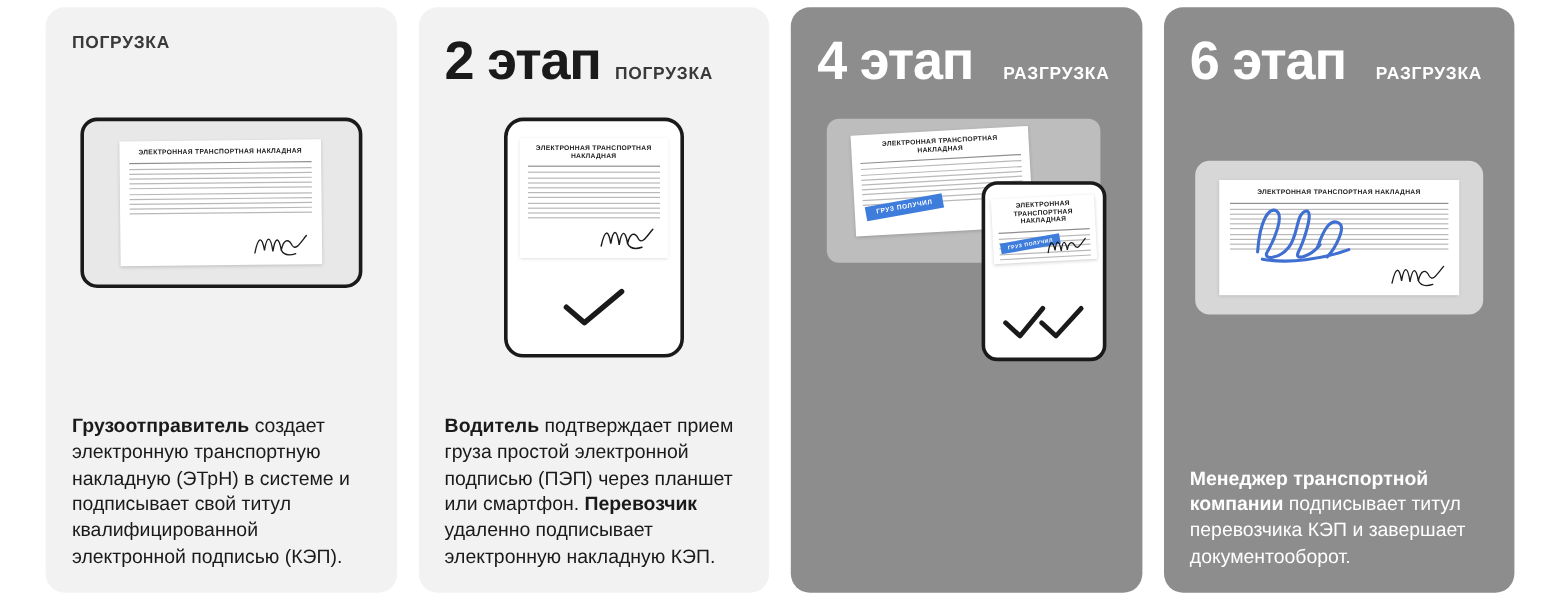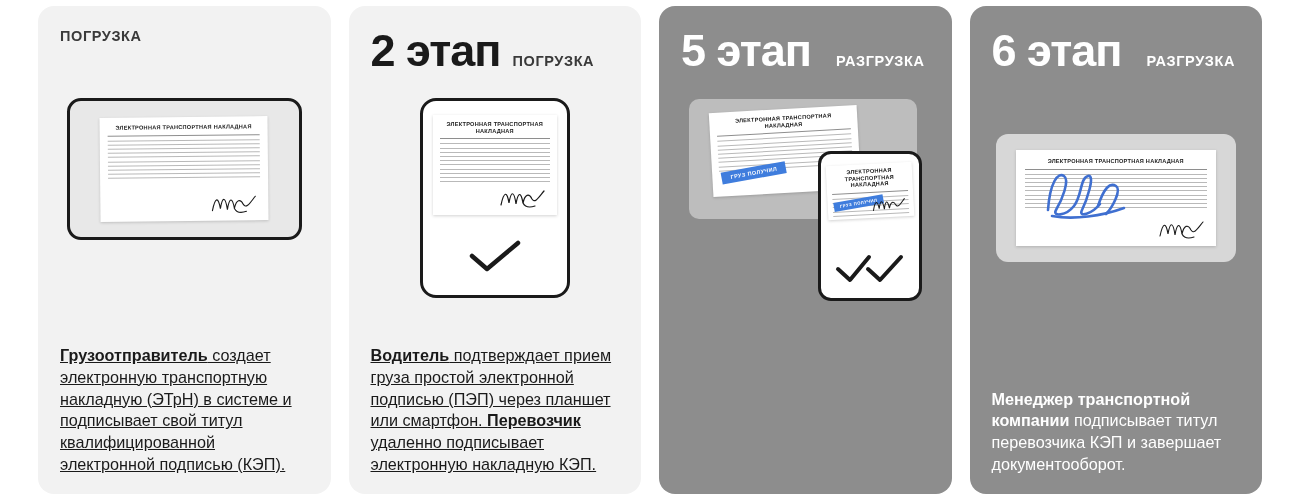--- a/index.html
+++ b/index.html
@@ -225,21 +225,21 @@
     right: 0;
     display: flex;
     justify-content: center;
   }
 
   .desc {
     margin-top: auto;
     font-size: 16.2px;
     line-height: 1.35;
   }
-  .card.light .desc { color: #1a1a1a; text-decoration: underline; }
+  .card.light .desc { color: #1a1a1a; }
   .card.gray .desc { color: #ffffff; }
   .desc b { font-weight: bold; }
 
   .bigsig {
     position: absolute;
     left: 24px;
     top: 16px;
     width: 104px;
     height: 56px;
   }
@@ -321,21 +321,21 @@
           </svg>
         </div>
       </div>
     </div>
 
     <div class="desc"><b>Водитель</b> подтверждает прием груза простой электронной подписью (ПЭП) через планшет или смартфон. <b>Перевозчик</b> удаленно подписывает электронную накладную КЭП.</div>
   </div>
 
   <div class="card gray">
     <div class="card-head">
-      <span class="stage-title">5 этап</span>
+      <span class="stage-title">4 этап</span>
       <span class="stage-kind">РАЗГРУЗКА</span>
     </div>
 
     <div class="visual">
       <div class="tablet-land" style="position:absolute; top:6px; left:8px;">
         <div class="doc doc-3" style="position:absolute; top:10px; left:22px;">
           <div class="doc-title">ЭЛЕКТРОННАЯ ТРАНСПОРТНАЯ НАКЛАДНАЯ</div>
           <div class="rule"></div>
           <div class="lines">
             <i></i>

